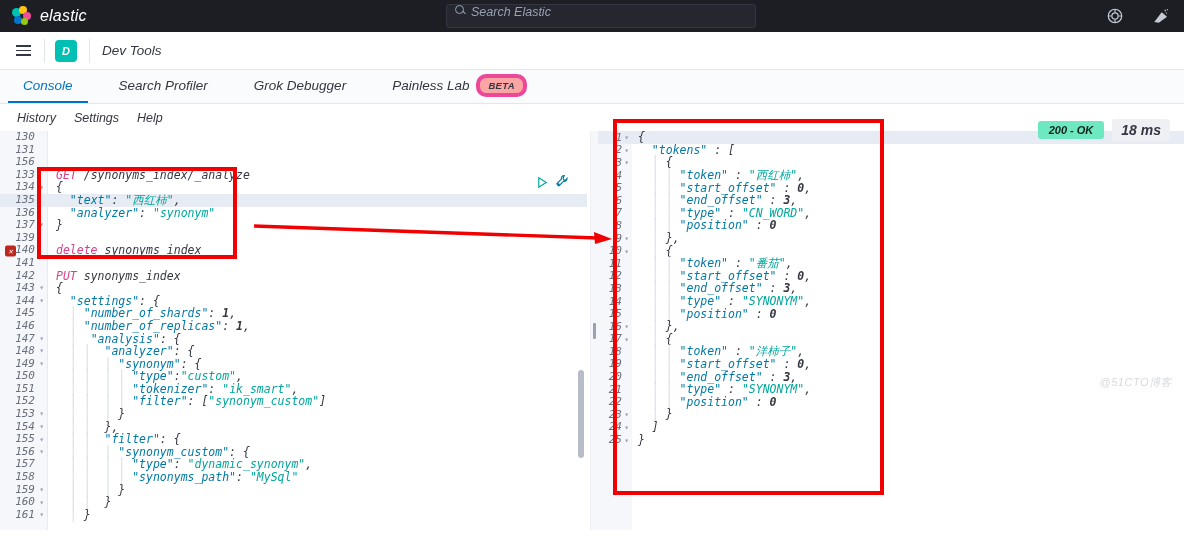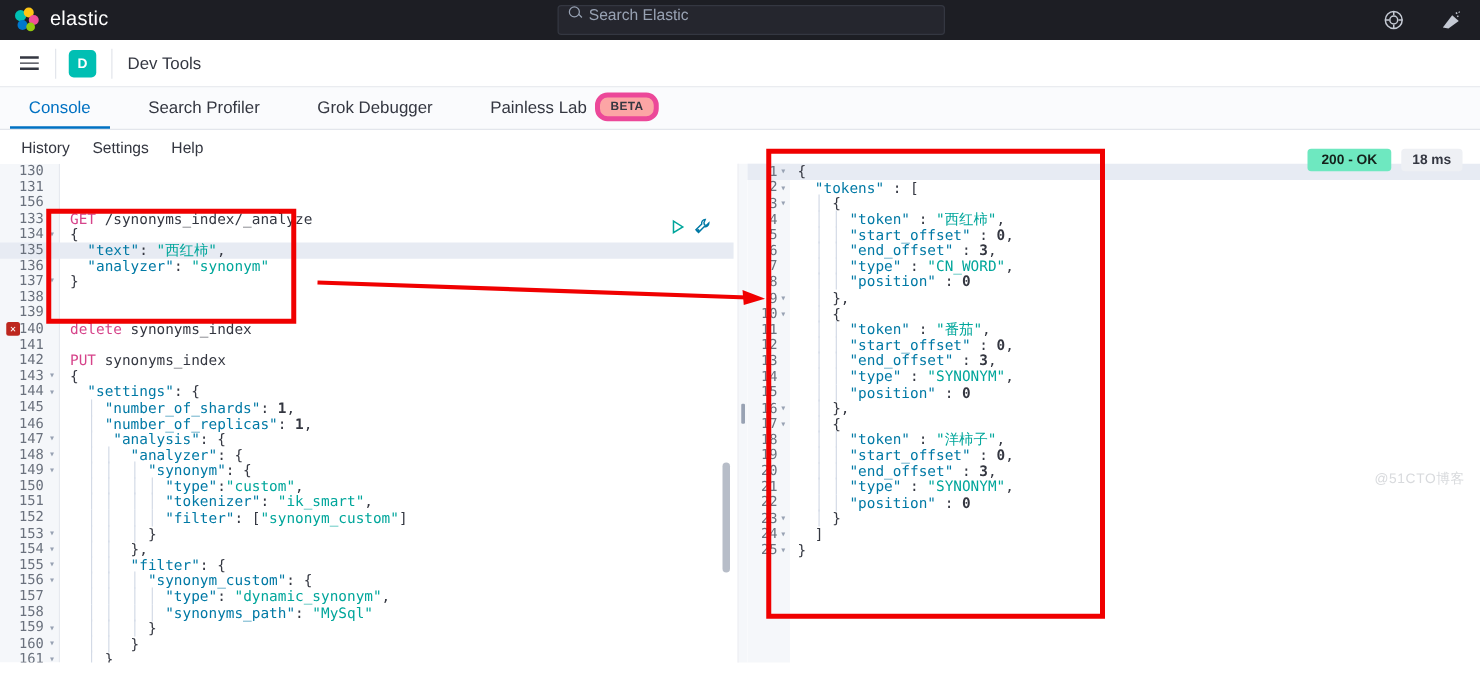--- a/index.html
+++ b/index.html
@@ -2,21 +2,21 @@
 <html><head>
 <meta charset="utf-8">
 <style>
   * { box-sizing: border-box; margin: 0; padding: 0; }
   html, body {
     width: 1184px; height: 559px;
     font-family: "Liberation Sans", sans-serif;
     background: #ffffff;
     overflow: hidden;
   }
-  .app { position: relative; width: 1184px; height: 396px; }
+  .app { position: relative; width: 1184px; height: 396px; font-style: italic; }
 
   
   .topnav {
     height: 32px; background: #1d1e24; color: #fff;
     display: flex; align-items: center; position: relative;
   }
   .brand { display: flex; align-items: center; gap: 8px; padding-left: 12px; }
   .brand-mark { width: 20px; height: 20px; position: relative; }
   .brand-mark i {
     position: absolute; border-radius: 50%; display: block;
@@ -165,21 +165,21 @@
   
   .status-row {
     position: absolute; right: 14px; top: 119px;
     display: flex; gap: 8px; align-items: center; z-index: 6;
   }
   .badge-ok {
     background: #6ee8c0; color: #14211b; font-size: 11px; font-weight: bold;
     padding: 3px 11px; border-radius: 3px;
   }
   .badge-ms {
-    background: #eef0f4; color: #343741; font-size: 11px; font-weight: bold;
+    background: #eef0f4; color: #343741; font-size: 14px; font-weight: bold;
     padding: 3px 9px; border-radius: 3px;
   }
 
   
   .anno-box {
     position: absolute; border: 4px solid #f00000; pointer-events: none; z-index: 10;
   }
   .anno-arrow { position: absolute; z-index: 11; pointer-events: none; }
 
   .watermark {
@@ -274,21 +274,20 @@
       <div class="gutter-line"></div>
       <div class="code" id="editor-code">
           <div class="row"><div class="ln">130</div><div class="src"></div></div>
           <div class="row"><div class="ln">131</div><div class="src"></div></div>
           <div class="row"><div class="ln">156</div><div class="src"></div></div>
           <div class="row"><div class="ln">133</div><div class="src"><span class="k-method">GET </span><span class="k-url">/synonyms_index/_analyze</span></div></div>
           <div class="row"><div class="ln">134<span class="fold">▾</span></div><div class="src"><span class="k-punc">{</span></div></div>
           <div class="row hl"><div class="ln">135</div><div class="src"><span class="k-plain">  </span><span class="k-key">"text"</span><span class="k-punc">: </span><span class="k-cn">"西红柿"</span><span class="k-punc">,</span></div></div>
           <div class="row"><div class="ln">136</div><div class="src"><span class="k-plain">  </span><span class="k-key">"analyzer"</span><span class="k-punc">: </span><span class="k-str">"synonym"</span></div></div>
           <div class="row"><div class="ln">137<span class="fold">▾</span></div><div class="src"><span class="k-punc">}</span></div></div>
-          <div class="row"><div class="ln">138</div><div class="src"></div></div>
           <div class="row"><div class="ln">139</div><div class="src"></div></div>
           <div class="row"><div class="ln">140<span class="err-mark">✕</span></div><div class="src"><span class="k-method">delete </span><span class="k-url">synonyms_index</span></div></div>
           <div class="row"><div class="ln">141</div><div class="src"></div></div>
           <div class="row"><div class="ln">142</div><div class="src"><span class="k-method">PUT </span><span class="k-url">synonyms_index</span></div></div>
           <div class="row"><div class="ln">143<span class="fold">▾</span></div><div class="src"><span class="k-punc">{</span></div></div>
           <div class="row"><div class="ln">144<span class="fold">▾</span></div><div class="src"><span class="k-plain">  </span><span class="k-key">"settings"</span><span class="k-punc">: {</span></div></div>
           <div class="row"><div class="ln">145</div><div class="src"><span class="indent-guide">  │ </span><span class="k-key">"number_of_shards"</span><span class="k-punc">: </span><span class="k-num">1</span><span class="k-punc">,</span></div></div>
           <div class="row"><div class="ln">146</div><div class="src"><span class="indent-guide">  │ </span><span class="k-key">"number_of_replicas"</span><span class="k-punc">: </span><span class="k-num">1</span><span class="k-punc">,</span></div></div>
           <div class="row"><div class="ln">147<span class="fold">▾</span></div><div class="src"><span class="indent-guide">  │  </span><span class="k-key">"analysis"</span><span class="k-punc">: {</span></div></div>
           <div class="row"><div class="ln">148<span class="fold">▾</span></div><div class="src"><span class="indent-guide">  │ │  </span><span class="k-key">"analyzer"</span><span class="k-punc">: {</span></div></div>

